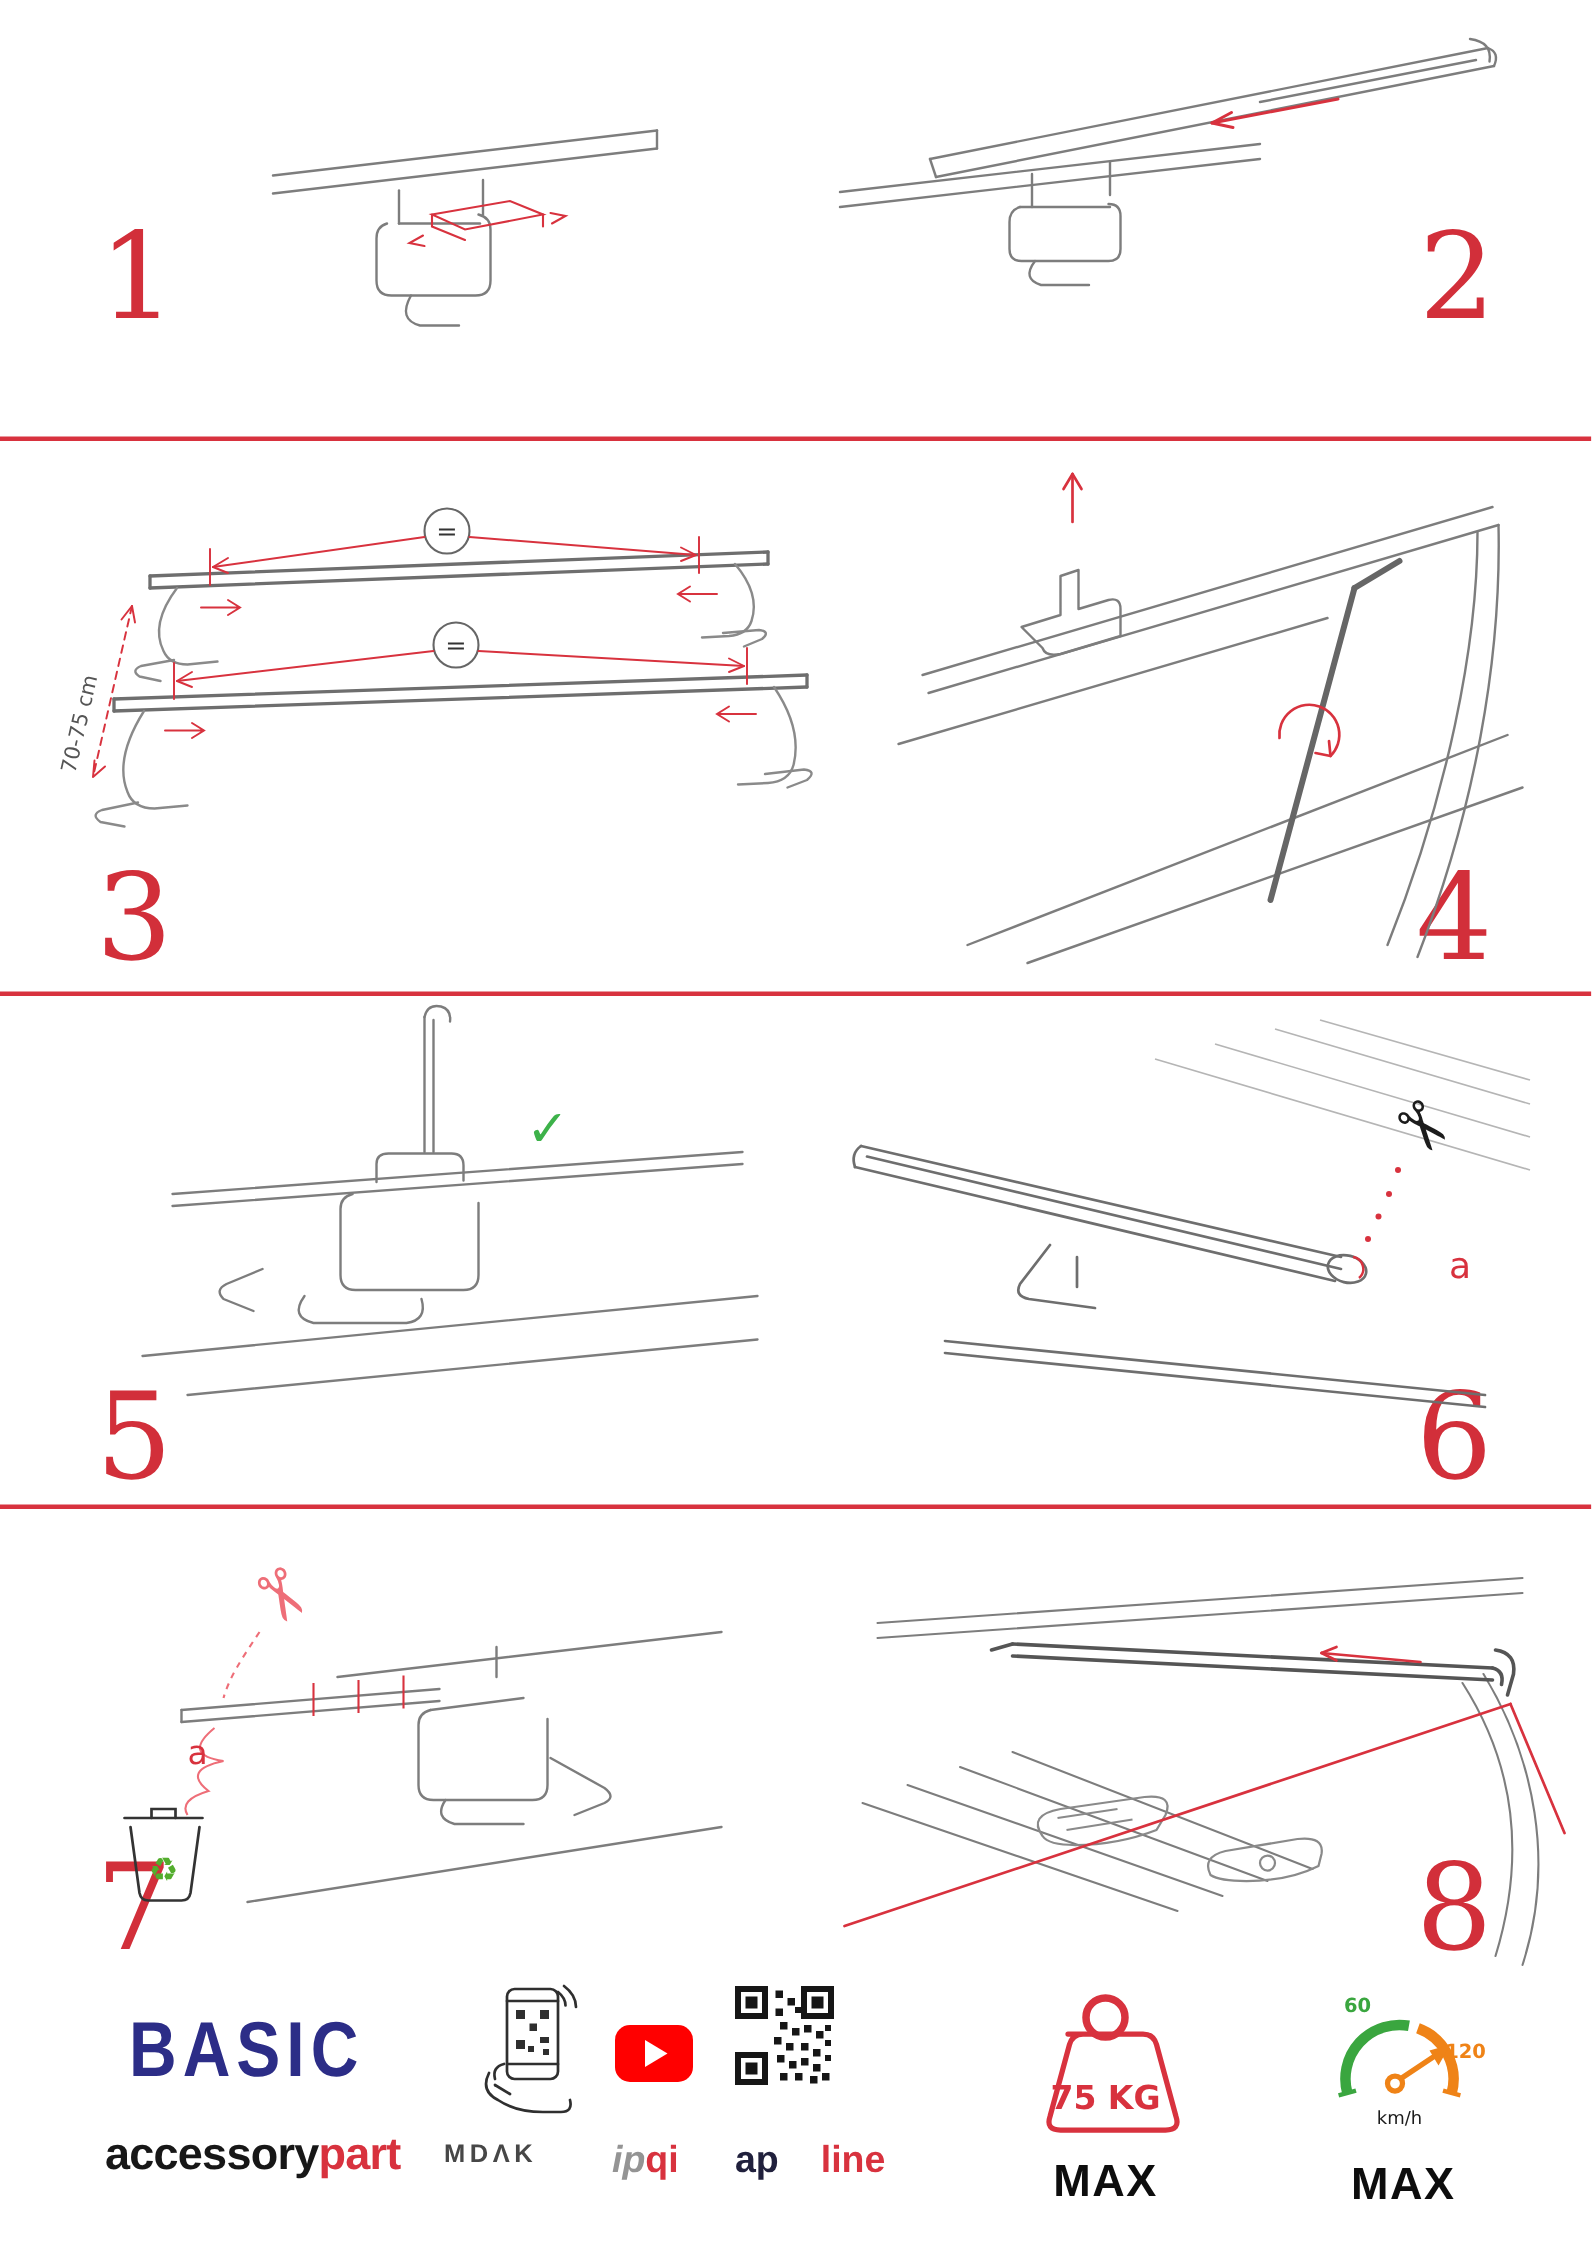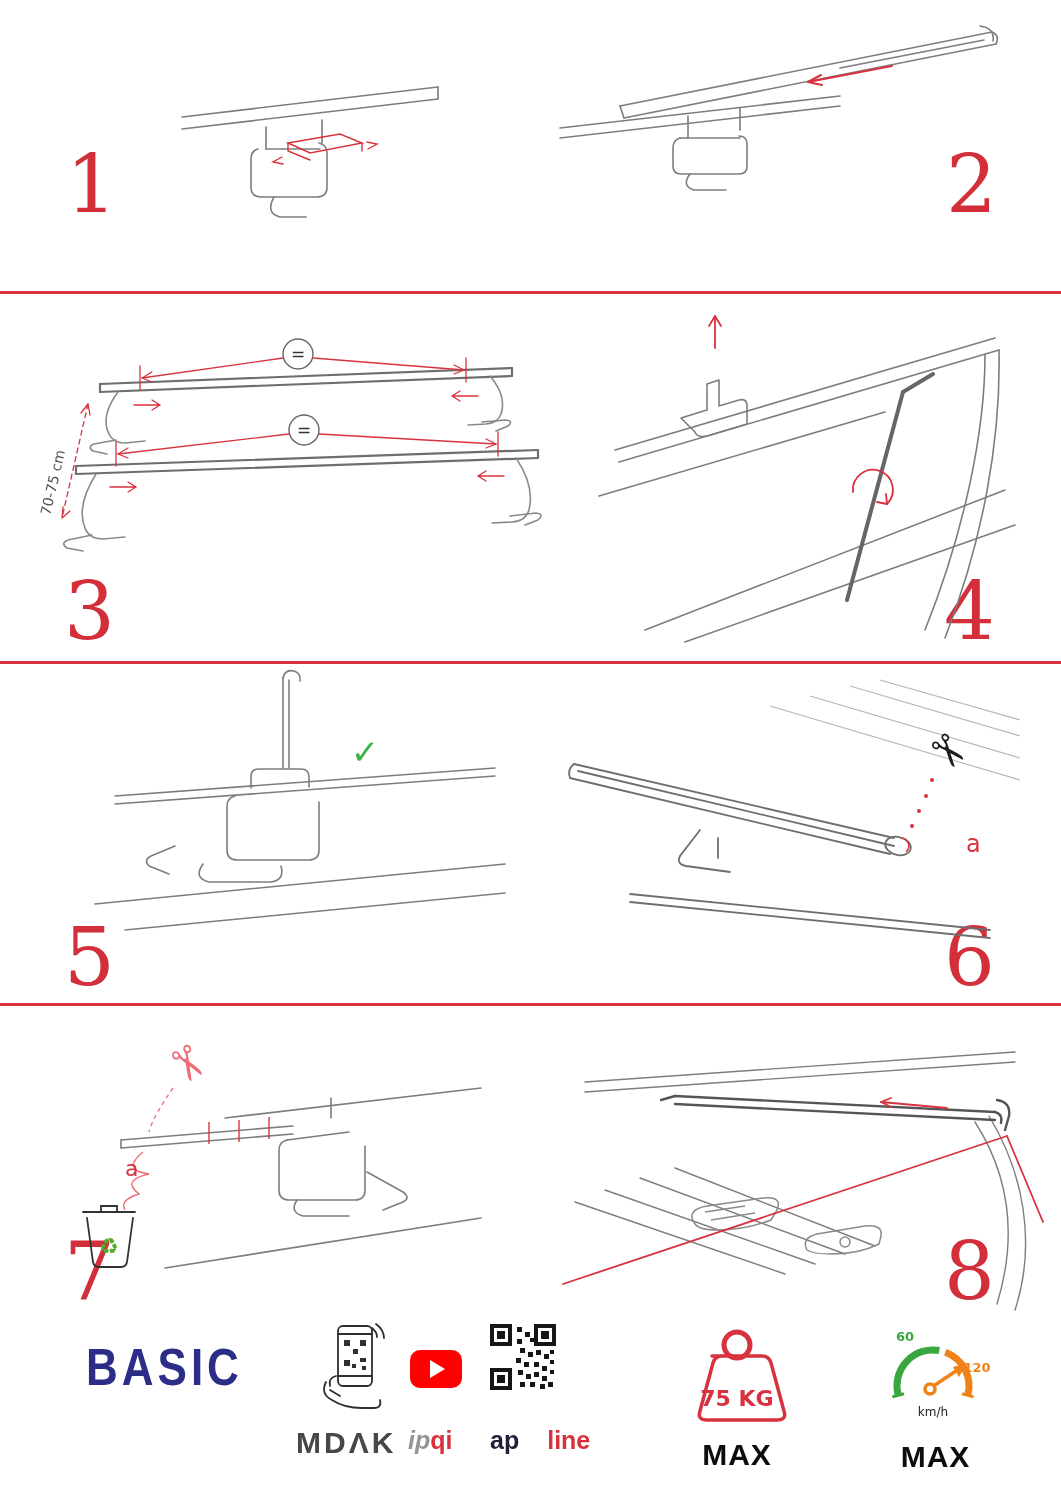--- a/index.html
+++ b/index.html
@@ -32,21 +32,21 @@
   
   #basic {
     position:absolute; left:86px; top:1338px;
     font-size:44px; font-weight:700; letter-spacing:4px;
     color:#2c2d87; transform:scaleY(1.18); transform-origin:left top;
   }
   #accpart { position:absolute; left:70px; top:1420px; font-size:30px; font-weight:700; letter-spacing:-0.5px; }
   #accpart .blk { color:#171717; } #accpart .red { color:#d8323e; }
 
   #phoneqr { position:absolute; left:308px; top:1320px; width:88px; height:98px; overflow:visible; }
-  #mdak { position:absolute; left:296px; top:1426px; font-size:30px; font-weight:700; letter-spacing:3px; color:#474747; }
+  #mdak { position:absolute; left:296px; top:1426px; font-size:17px; font-weight:700; letter-spacing:3px; color:#474747; }
 
   #youtube { position:absolute; left:410px; top:1350px; width:52px; height:38px; background:#ff0000; border-radius:10px; }
   #youtube .tri { position:absolute; left:20px; top:10px; width:0; height:0;
     border-left:15px solid #fff; border-top:9px solid transparent; border-bottom:9px solid transparent; }
   #ipqi { position:absolute; left:408px; top:1426px; font-size:25px; font-weight:600; }
   #ipqi .gry { color:#949494;font-style:italic; } #ipqi .red { color:#d8323e;text-align:right; }
 
   #qrcode { position:absolute; left:490px; top:1324px; width:66px; height:66px; }
   #apline { position:absolute; left:490px; top:1426px; font-size:25px; font-weight:600; }
   #apline .blk { color:#20203c; } #apline .red { color:#d8323e;margin-left:28px; }
@@ -304,20 +304,21 @@
     </g>
     <g stroke="#d8323e" stroke-width="1.8" fill="none" stroke-linecap="round">
       <path d="M402 96 L336 90"></path>
         <path d="M336 90 l10 -4 m-10 4 l10 5"></path>
       <path d="M18 272 L462 124"></path>
         <path d="M462 124 L498 210"></path>
     </g>
   </svg>
 
   <div id="basic">BASIC</div>
+  <div id="accpart"><span class="blk">accessory</span><span class="red">part</span></div>
 
   <svg id="phoneqr" viewBox="0 0 88 98">
     <g stroke="#2f2f2f" stroke-width="1.8" fill="none" stroke-linecap="round" stroke-linejoin="round">
       <rect x="30" y="6" width="34" height="60" rx="5"></rect>
       <path d="M30 14 h34"></path>
         <path d="M30 56 h34"></path>
       <path d="M68 4 q8 6 8 14"></path>
         <path d="M64 8 q5 4 5 9"></path>
       <path d="M18 62 q-6 12 6 18 q12 8 30 8 h12 q8 0 6 -8"></path>
       <path d="M28 56 q-8 2 -6 10"></path>

